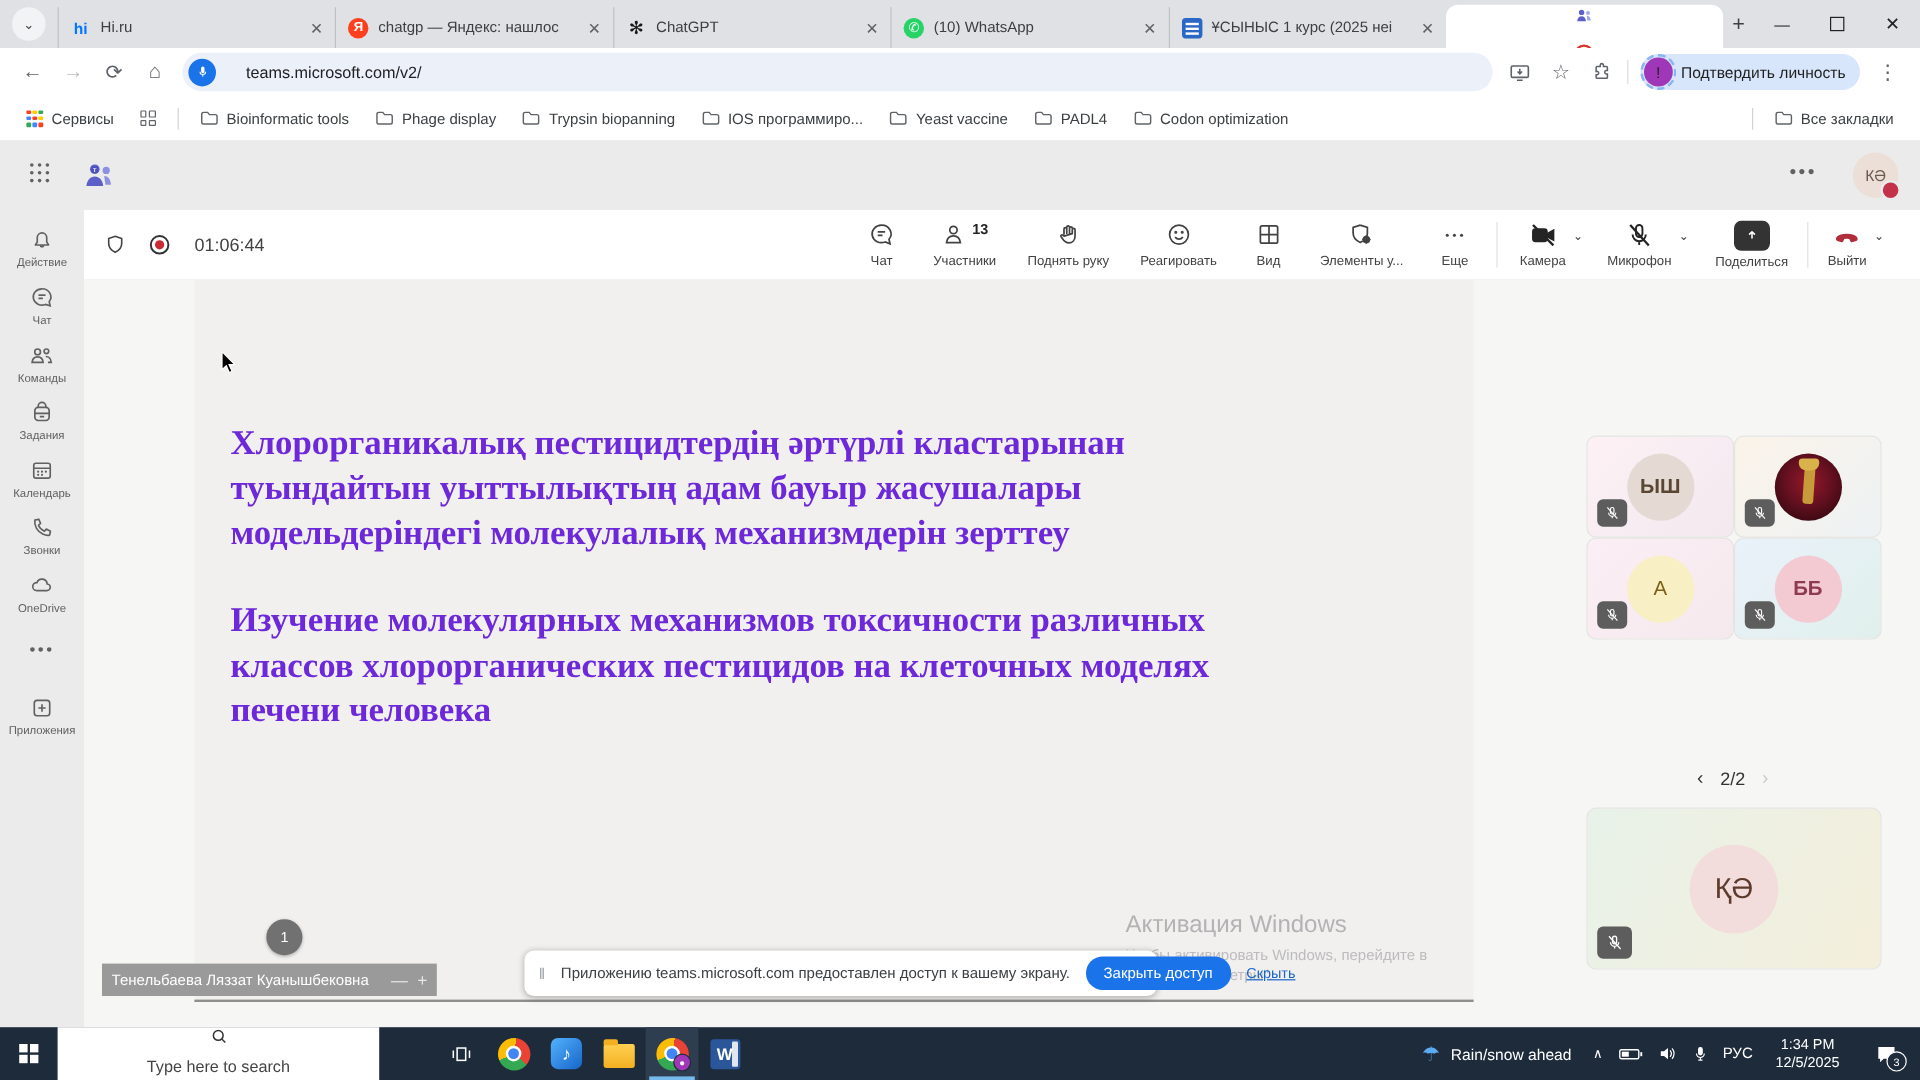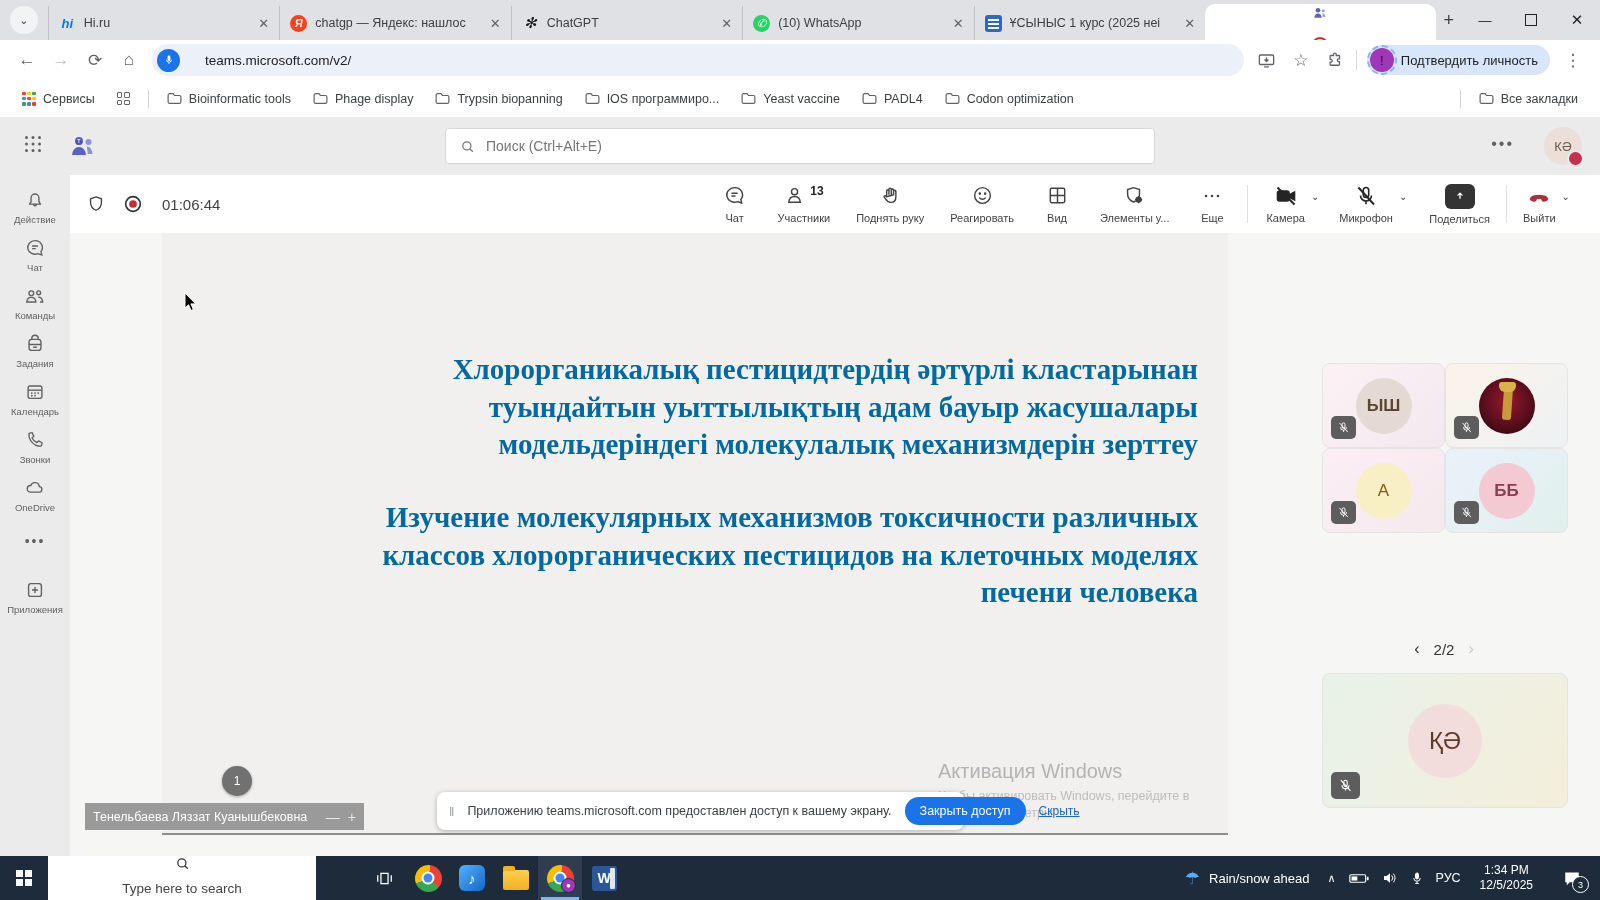--- a/index.html
+++ b/index.html
@@ -10,21 +10,21 @@
   
   .tabstrip{position:absolute;top:0;left:0;right:0;height:40px;background:#dfe1e5;display:flex;align-items:flex-end;}
   .tab-search-btn{width:28px;height:28px;border-radius:50%;background:#f1f3f4;margin:6px 10px 6px 10px;
     display:flex;align-items:center;justify-content:center;color:#3c4043;font-size:11px;align-self:center;}
   .tab{width:212px;height:34px;display:flex;align-items:center;gap:8px;padding:0 10px;color:#3c4043;
     font-size:12.5px;position:relative;border-left:1px solid #bdc1c6;}
   .tab:first-of-type{border-left:none;}
   .tab.active{background:#fff;border-radius:10px 10px 0 0;height:36px;border-left:none;flex-direction:column;}
   .tab-title{flex:1;overflow:hidden;white-space:nowrap;}
   .tab-close{color:#5f6368;font-size:13px;flex:none;}
-  .favicon{width:17px;height:17px;flex:none;display:flex;align-items:center;justify-content:center;border-radius:50%;font-style:italic;}
+  .favicon{width:17px;height:17px;flex:none;display:flex;align-items:center;justify-content:center;border-radius:50%;}
   .fav-hi{color:#0077ff;font-weight:bold;font-size:13px;}
   .fav-yandex{background:#fc3f1d;color:#fff;font-weight:bold;font-size:11px;}
   .fav-gpt{color:#171717;font-size:15px;}
   .fav-wa{background:#25d366;color:#fff;font-size:11px;}
   .fav-doc{background:#2b67c5;border-radius:3px;position:relative;}
   .fav-doc::before{content:"";position:absolute;left:3px;right:3px;top:4px;height:2px;background:#fff;box-shadow:0 4px 0 #fff,0 8px 0 #fff;}
   .rec-dot{width:12px;height:12px;border:2px solid #d93025;border-radius:50%;position:relative;flex:none;}
   .rec-dot::before{content:"";position:absolute;inset:2px;background:#d93025;border-radius:50%;}
   .newtab-btn{font-size:18px;color:#3c4043;margin:0 8px;align-self:center;}
   .win-controls{margin-left:auto;display:flex;align-self:stretch;align-items:center;}
@@ -84,22 +84,22 @@
 
   
   .sidebar{position:absolute;top:175px;left:0;bottom:44px;width:70px;background:#ebebeb;display:flex;flex-direction:column;
     align-items:center;padding-top:14px;}
   .side-item{display:flex;flex-direction:column;align-items:center;gap:3px;color:#616161;font-size:9.5px;margin-bottom:12px;width:100%;}
   .side-more{margin:8px 0 16px;color:#616161;letter-spacing:2px;font-size:14px;}
 
   
   .content{position:absolute;top:233px;left:70px;right:0;bottom:44px;background:#f6f6f5;}
   .slide{position:absolute;left:92px;top:0;width:1066px;height:600px;background:#f1f0ee;border-bottom:2px solid #8f8f8f;}
-  .slide-text{position:absolute;left:30px;right:30px;text-align:right;font-family:"Liberation Serif","DejaVu Serif",serif;
-    font-weight:bold;color:#0369a1;font-size:29px;line-height:37.5px;white-space:pre-line;}
+  .slide-text{position:absolute;left:30px;right:30px;text-align:left;font-family:"Liberation Serif","DejaVu Serif",serif;
+    font-weight:bold;color:#6d28d9;font-size:29px;line-height:37.5px;white-space:pre-line;}
   .st-kk{top:118px;}
   .st-ru{top:266px;}
   .st-en{top:412px;}
   .cursor{position:absolute;left:114px;top:60px;z-index:9;}
   .page-bubble{position:absolute;left:152px;top:533px;width:30px;height:30px;border-radius:50%;background:#717171;
     color:#fff;font-size:12px;display:flex;align-items:center;justify-content:center;box-shadow:0 1px 3px rgba(0,0,0,.3);}
   .presenter-bar{position:absolute;left:15px;top:570px;width:263px;height:27px;background:#9a9a9a;display:flex;
     align-items:center;color:#fff;font-size:12.5px;padding:0 8px;gap:8px;z-index:4;}
   .presenter-bar .pname{flex:1;overflow:hidden;white-space:nowrap;}
   .pm-btn{font-size:14px;color:#e8e8e8;}
@@ -359,27 +359,20 @@
     <div class="teams-logo">
       <svg width="28" height="28" viewBox="0 0 28 28">
           <circle cx="11" cy="9" r="4" fill="#5b5fc7"></circle>
           <path d="M4 23c.5-5 3.2-8 7-8s6.5 3 7 8z" fill="#5b5fc7"></path>
           <circle cx="20.5" cy="10" r="3" fill="#8b90e0"></circle>
           <path d="M18.8 14.6c3.2.1 5.3 2.5 5.7 7.4h-4.6" fill="#8b90e0"></path>
           <rect x="8.2" y="6.8" width="5.6" height="5.6" rx="1.2" fill="#4b50b8"></rect>
           <text x="11" y="11.3" font-size="4.6" fill="#fff" text-anchor="middle" font-family="Liberation Sans,sans-serif" font-weight="bold">T</text>
         </svg>
     </div>
-    <div class="teams-search">
-      <svg width="15" height="15" viewBox="0 0 24 24" fill="none" stroke="#767676" stroke-width="2">
-          <circle cx="11" cy="11" r="6.5"></circle>
-          <path d="M16 16l4.5 4.5"></path>
-        </svg>
-      <span>Поиск (Ctrl+Alt+E)</span>
-    </div>
     <div class="teams-dots">•••</div>
     <div class="kae-avatar">
       <span>КӘ</span>
     </div>
   </div>
 
   <div class="meet-toolbar">
     <div class="mt-left">
       <span>
         <svg width="20" height="20" viewBox="0 0 24 24" fill="none" stroke="#424242" stroke-width="1.6">

